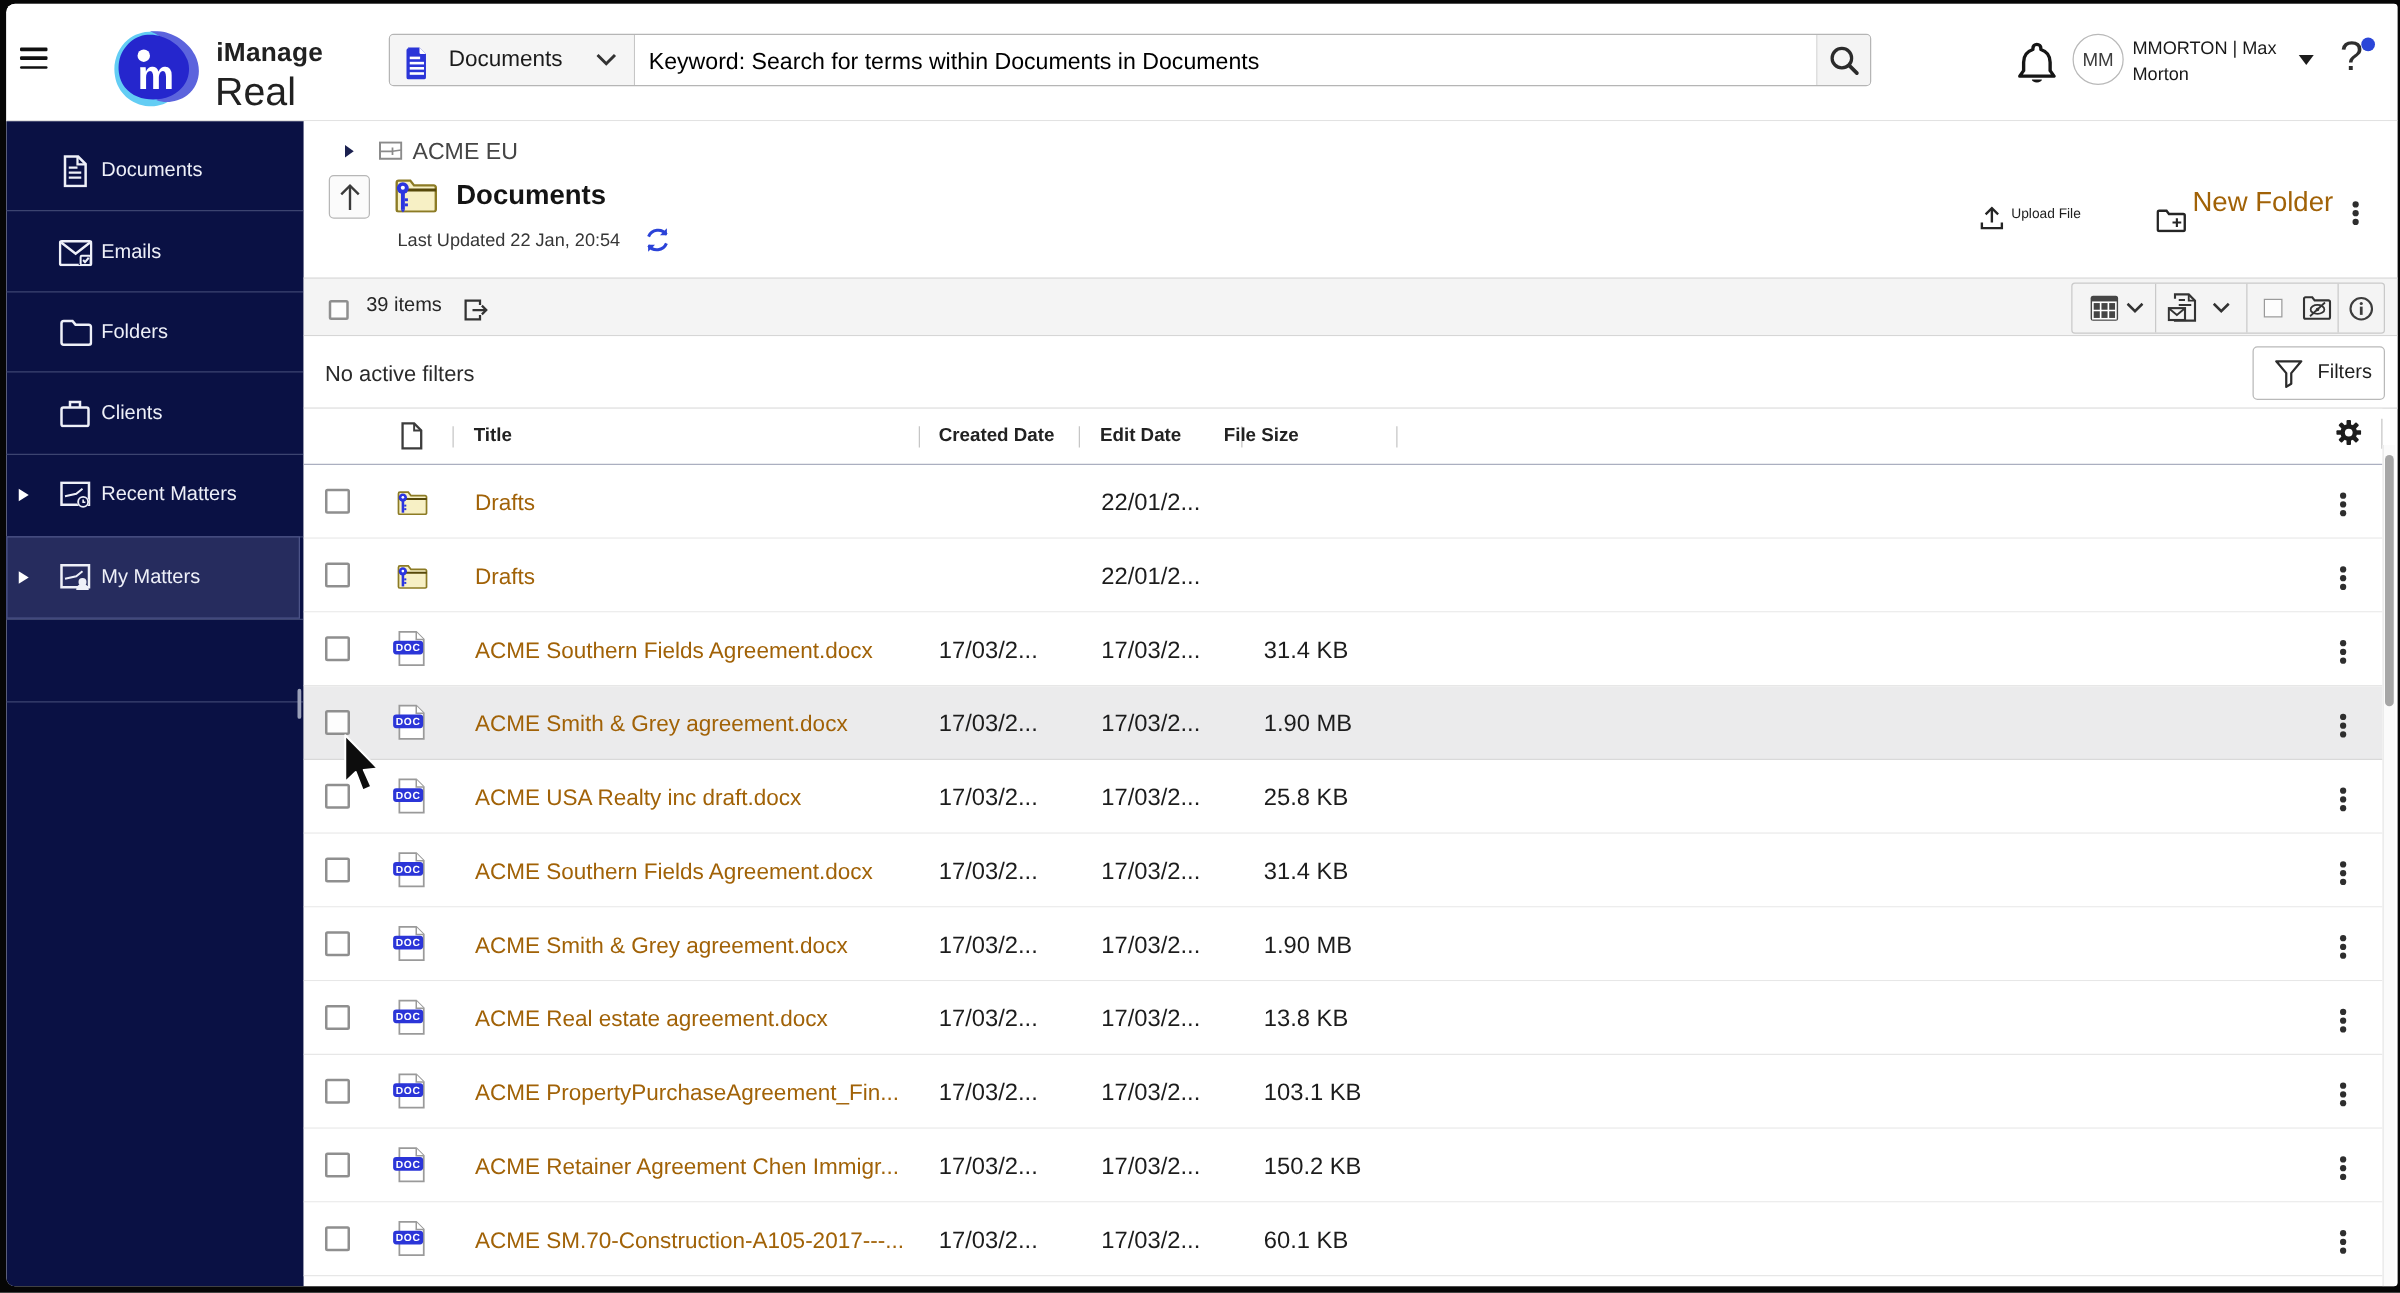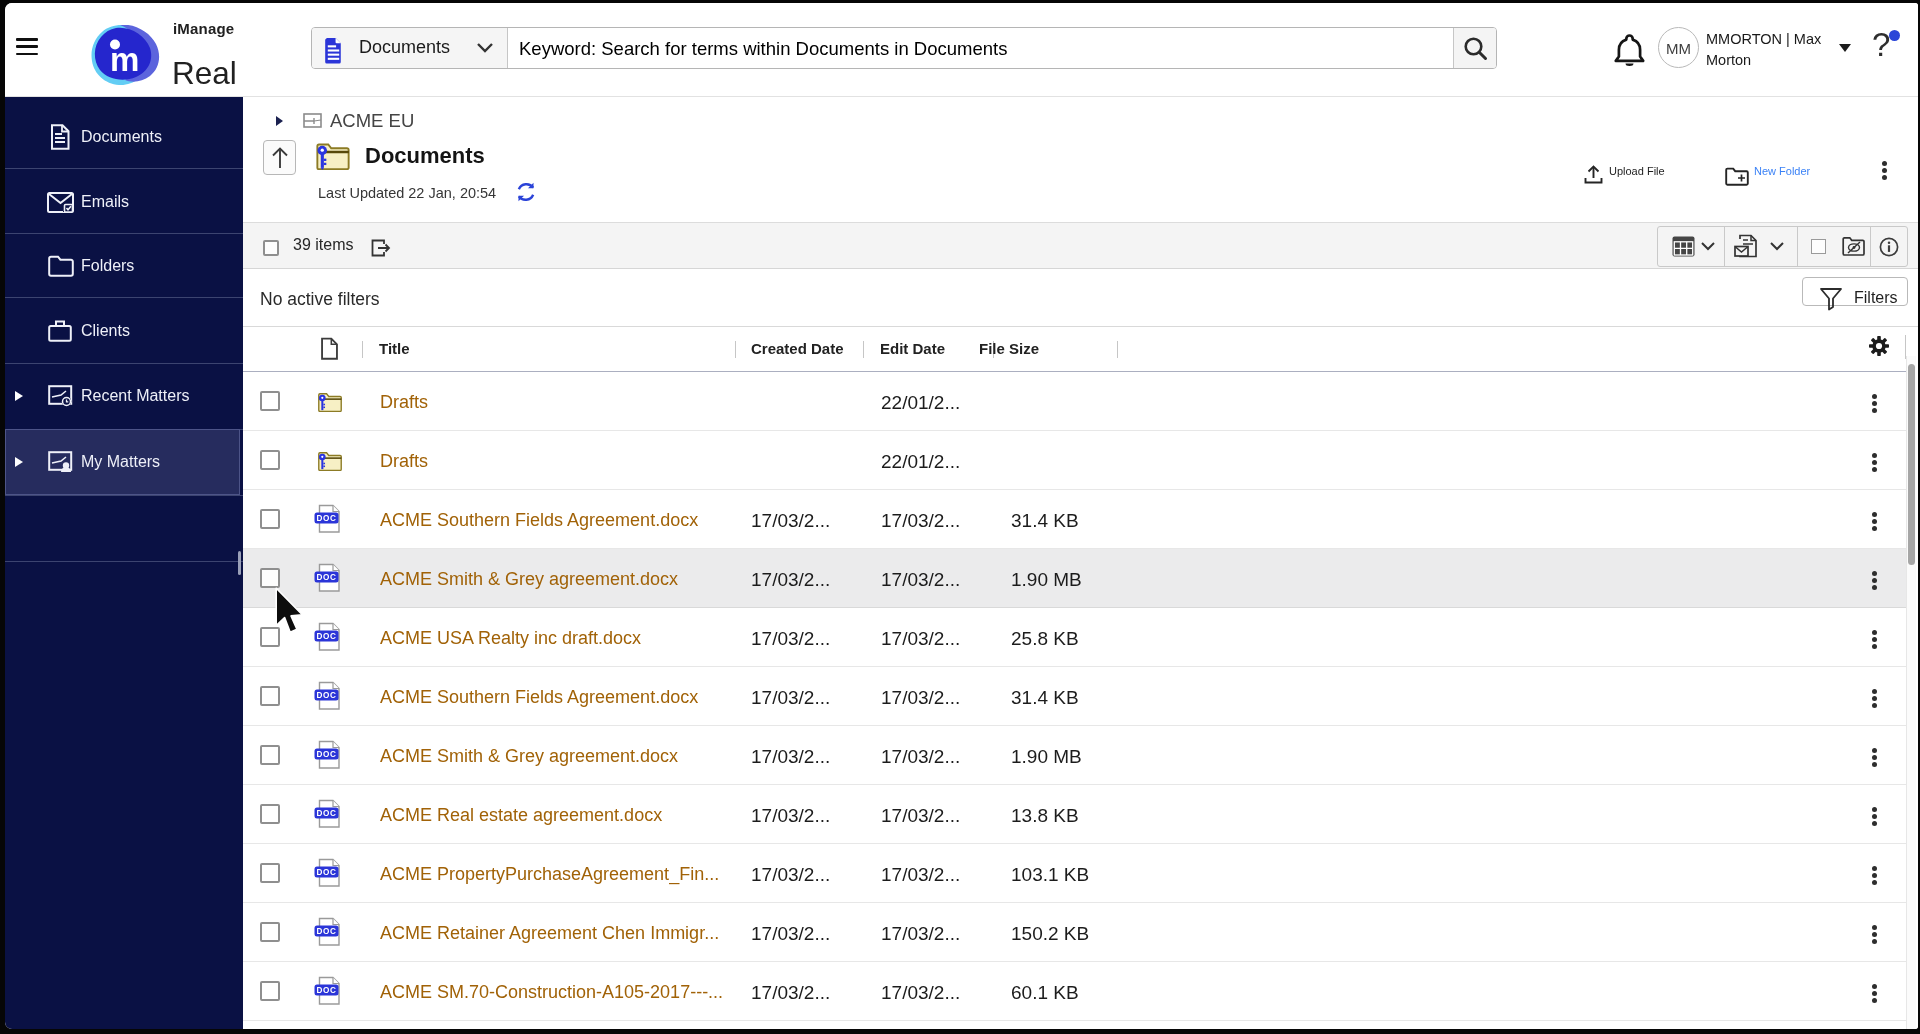--- a/index.html
+++ b/index.html
@@ -1,21 +1,21 @@
 <!DOCTYPE html>
 <html><head>
 <meta charset="utf-8">
 <style>
 html,body{margin:0;padding:0;width:1920px;height:1034px;background:#060606;font-family:"Liberation Sans",sans-serif;overflow:hidden}
 *{box-sizing:border-box}
 #app{position:absolute;left:5px;top:3px;width:1913px;height:1026px;background:#fff;border-radius:7px 3px 3px 7px;overflow:hidden}
 
 #hdr{position:absolute;left:0;top:0;width:100%;height:94px;background:#fff;border-bottom:1px solid #e2e2e2}
 .hbar{position:absolute;left:11px;width:22px;height:2.6px;background:#101010;border-radius:1px}
-#logotext1{position:absolute;left:168px;top:17px;font-size:15px;font-weight:700;color:#212121;letter-spacing:0.2px}
+#logotext1{position:absolute;left:168px;top:28px;font-size:21px;font-weight:700;color:#212121;letter-spacing:0.2px}
 #logotext2{position:absolute;left:167px;top:52px;font-size:31.5px;font-weight:400;color:#212121}
 #search{position:absolute;left:306px;top:24px;width:1186px;height:42px;border:1px solid #b5b5b5;border-radius:4px;background:#fff}
 #sdrop{position:absolute;left:0;top:0;width:196px;height:40px;background:#f5f5f5;border-right:1px solid #c6c6c6;border-radius:3px 0 0 3px}
 #sdrop .lbl{position:absolute;left:47px;top:9px;font-size:18px;color:#1b1b1b}
 #splace{position:absolute;left:207px;top:10px;font-size:18.5px;color:#000000}
 #sbtn{position:absolute;right:0;top:0;width:43px;height:40px;background:#f4f4f4;border-left:1px solid #c6c6c6;border-radius:0 3px 3px 0}
 #uname{position:absolute;left:1701px;top:26px;font-size:14.5px;color:#191919;line-height:21px}
 #caret{position:absolute;left:1834px;top:41px;width:0;height:0;border-left:6.5px solid transparent;border-right:6.5px solid transparent;border-top:8px solid #1c1c1c}
 #qmark{position:absolute;left:1867px;top:23px;font-size:33px;color:#2e2e2e;font-weight:400}
 #qdot{position:absolute;left:1884px;top:27px;width:11px;height:11px;border-radius:50%;background:#2b46d8}
@@ -30,32 +30,32 @@
 #ssel{position:absolute;left:0;top:331.5px;width:235px;height:66px;background:#262c5e;border:1px solid #4d5488}
 #sscroll{position:absolute;left:233px;top:454px;width:3px;height:24px;background:#9aa0b8;border-radius:2px}
 
 #content{position:absolute;left:238px;top:94px;width:1675px;height:932px;background:#fff}
 #bc-arr{position:absolute;left:33px;top:19px;width:0;height:0;border-top:5px solid transparent;border-bottom:5px solid transparent;border-left:7.5px solid #1b2150}
 #bc-txt{position:absolute;left:87px;top:13px;font-size:18.5px;color:#454545}
 #upbtn{position:absolute;left:20px;top:43px;width:33px;height:35px;border:1px solid #b7b7b7;border-radius:4px;background:#fbfbfb}
 #title{position:absolute;left:122px;top:46px;font-size:22px;font-weight:700;color:#141414}
 #lastupd{position:absolute;left:75px;top:88px;font-size:14.5px;color:#363636}
 #upload-lbl{position:absolute;left:1366px;top:68px;font-size:11px;color:#1e1e1e}
-#newf-lbl{position:absolute;left:1511px;top:68px;font-size:11px;color:#3b82f6}
+#newf-lbl{position:absolute;left:1511px;top:52px;font-size:22px;color:#a16207}
 .kebab{position:absolute;width:5px;height:5px;background:#2e2e2e;border-radius:50%;box-shadow:0 7px 0 #2e2e2e,0 14px 0 #2e2e2e}
 
 #toolbar{position:absolute;left:0;top:125px;width:1675px;height:47px;background:#f4f4f4;border-top:1px solid #dcdcdc;border-bottom:1px solid #d6d6d6}
 #tb-cb{position:absolute;left:20px;top:17px;width:16px;height:16px;border:2px solid #8f8f8f;border-radius:2px;background:#fdfdfd}
 #tb-count{position:absolute;left:50px;top:13px;font-size:16px;color:#262626}
 #tb-group{position:absolute;left:1414px;top:3px;width:251px;height:41px;border:1px solid #c9c9c9;border-radius:3px;background:#f4f4f4}
 .tb-sep{position:absolute;top:0;width:1px;height:39px;background:#c9c9c9}
 
 #filters-row{position:absolute;left:0;top:172px;width:1675px;height:58px;background:#fff;border-bottom:1px solid #d9d9d9}
 #nofilters{position:absolute;left:17px;top:20px;font-size:17.5px;color:#2a2a2a}
-#filters-btn{position:absolute;left:1559px;top:8px;width:106px;height:29px;border:1px solid #b9b9b9;border-radius:4px;background:#fff}
+#filters-btn{position:absolute;left:1559px;top:8px;width:106px;height:43px;border:1px solid #b9b9b9;border-radius:4px;background:#fff}
 #filters-btn span{position:absolute;left:51px;top:11px;font-size:16px;color:#1f1f1f}
 
 #thead{position:absolute;left:0;top:230px;width:1663px;height:45px;background:#fff;border-bottom:1px solid #abafc0}
 .th{position:absolute;top:13px;font-size:15px;font-weight:700;color:#222}
 .thsep{position:absolute;top:14px;width:1px;height:17px;background:#c6c6c6}
 
 .row{position:absolute;left:0;width:1663px;height:59px;background:#fff;border-bottom:1px solid #e7e7e7}
 .row.hov{background:#ebebec;border-bottom:1px solid #d9d9d9}
 .row .cb{position:absolute;left:17px;top:19px;width:19.5px;height:19.5px;border:2px solid #8f8f8f;border-radius:2px;background:#fff}
 .row.hov .cb{background:#fdfdfd}

